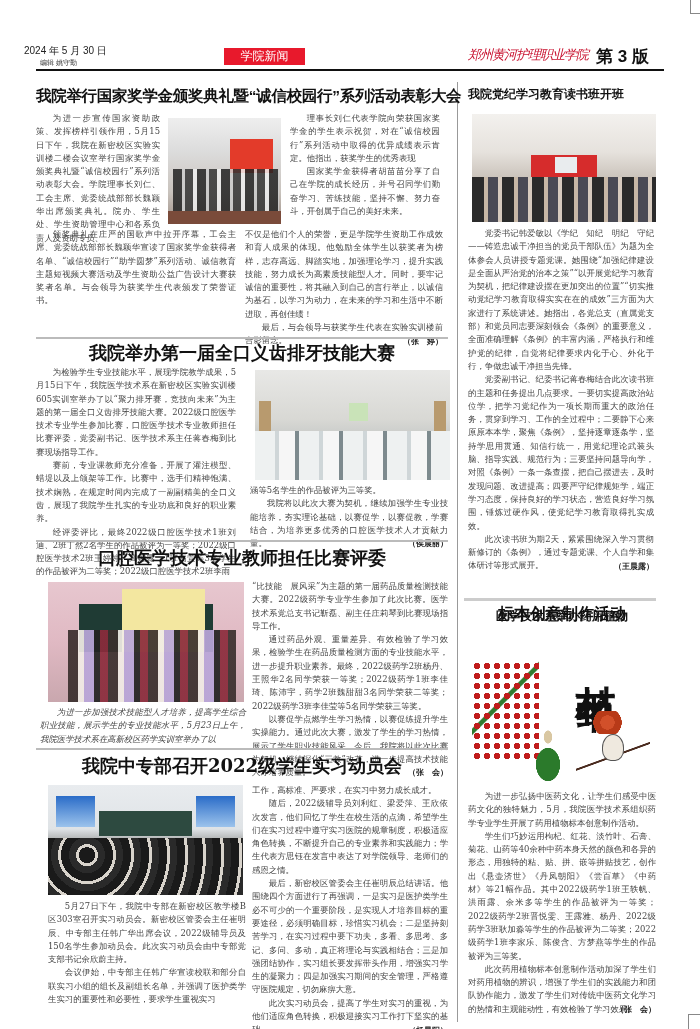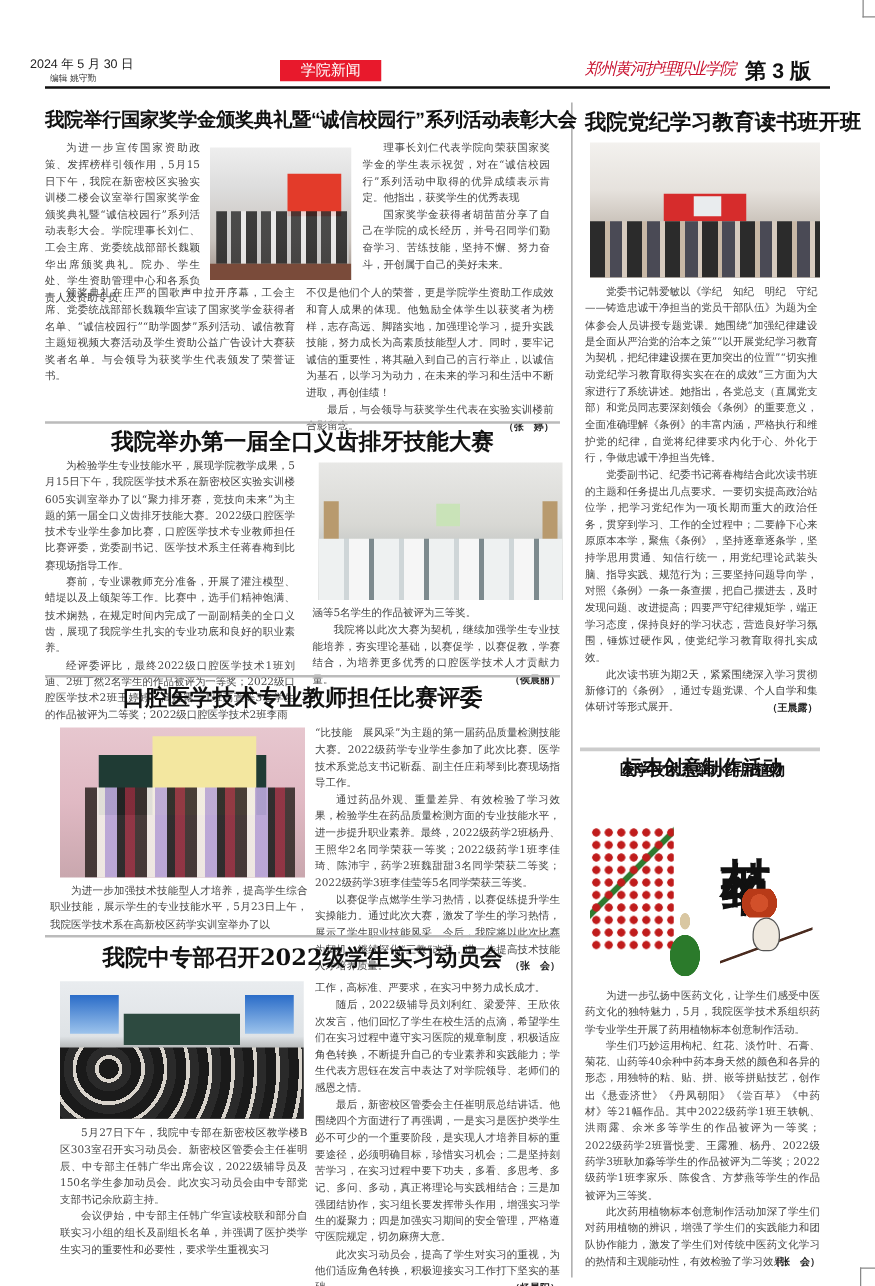--- a/index.html
+++ b/index.html
@@ -110,21 +110,21 @@
   <div class="byline" style="margin-top:-13px;font-size:8px;">（侯晨丽）</div>
 </div>
 <div class="abs hrule" style="left:36px;top:540px;width:412px;"></div>
 
 <div class="abs headline" style="left:36px;top:546px;width:412px;font-size:18px;">口腔医学技术专业教师担任比赛评委</div>
 <div class="abs photo ph4" style="left:48px;top:582px;width:196px;height:120px;">
   <div class="board"></div>
     <div class="proj"></div>
     <div class="group"></div>
 </div>
-<div class="abs body-text" style="left:40px;top:706px;width:206px;">
+<div class="abs body-text" style="left:40px;top:706px;width:206px;font-style:italic;">
   <p>为进一步加强技术技能型人才培养，提高学生综合职业技能，展示学生的专业技能水平，5月23日上午，我院医学技术系在高新校区药学实训室举办了以</p>
 </div>
 <div class="abs body-text" style="left:252px;top:580px;width:196px;">
   <p style="text-indent:0">“比技能　展风采”为主题的第一届药品质量检测技能大赛。2022级药学专业学生参加了此次比赛。医学技术系党总支书记靳磊、副主任庄莉琴到比赛现场指导工作。</p>
   <p>通过药品外观、重量差异、有效检验了学习效果，检验学生在药品质量检测方面的专业技能水平，进一步提升职业素养。最终，2022级药学2班杨丹、王照华2名同学荣获一等奖；2022级药学1班李佳琦、陈沛宇，药学2班魏甜甜3名同学荣获二等奖；2022级药学3班李佳莹等5名同学荣获三等奖。</p>
   <p>以赛促学点燃学生学习热情，以赛促练提升学生实操能力。通过此次大赛，激发了学生的学习热情，展示了学生职业技能风采。今后，我院将以此次比赛为契机，继续深化“三教”改革，进一步提高技术技能人才培养质量。</p>
   <div class="byline" style="margin-top:-13px;font-size:8px;">（张　会）</div>
 </div>
 <div class="abs hrule" style="left:36px;top:748px;width:412px;"></div>
 
@@ -140,21 +140,21 @@
   <p>会议伊始，中专部主任韩广华宣读校联和部分自联实习小组的组长及副组长名单，并强调了医护类学生实习的重要性和必要性，要求学生重视实习</p>
 </div>
 <div class="abs body-text" style="left:252px;top:784px;width:196px;">
   <p style="text-indent:0">工作，高标准、严要求，在实习中努力成长成才。</p>
   <p>随后，2022级辅导员刘利红、梁爱萍、王欣依次发言，他们回忆了学生在校生活的点滴，希望学生们在实习过程中遵守实习医院的规章制度，积极适应角色转换，不断提升自己的专业素养和实践能力；学生代表方思钰在发言中表达了对学院领导、老师们的感恩之情。</p>
   <p>最后，新密校区管委会主任崔明辰总结讲话。他围绕四个方面进行了再强调，一是实习是医护类学生必不可少的一个重要阶段，是实现人才培养目标的重要途径，必须明确目标，珍惜实习机会；二是坚持刻苦学习，在实习过程中要下功夫，多看、多思考、多记、多问、多动，真正将理论与实践相结合；三是加强团结协作，实习组长要发挥带头作用，增强实习学生的凝聚力；四是加强实习期间的安全管理，严格遵守医院规定，切勿麻痹大意。</p>
   <p>此次实习动员会，提高了学生对实习的重视，为他们适应角色转换，积极迎接实习工作打下坚实的基础。</p>
   <div class="byline" style="margin-top:-13px;font-size:8px;">（杨晨阳）</div>
 </div>
 
-<div class="abs headline" style="left:462px;top:86px;width:200px;font-size:17px;text-align:left;padding-left:6px;">我院党纪学习教育读书班开班</div>
+<div class="abs headline" style="left:462px;top:86px;width:200px;font-size:12px;text-align:left;padding-left:6px;">我院党纪学习教育读书班开班</div>
 <div class="abs photo ph2" style="left:472px;top:114px;width:184px;height:108px;">
   <div class="banner"></div>
     <div class="screen"></div>
     <div class="crowd"></div>
 </div>
 <div class="abs body-text" style="left:468px;top:227px;width:186px;">
   <p>党委书记韩爱敏以《学纪　知纪　明纪　守纪——铸造忠诚干净担当的党员干部队伍》为题为全体参会人员讲授专题党课。她围绕“加强纪律建设是全面从严治党的治本之策”“以开展党纪学习教育为契机，把纪律建设摆在更加突出的位置”“切实推动党纪学习教育取得实实在在的成效”三方面为大家进行了系统讲述。她指出，各党总支（直属党支部）和党员同志要深刻领会《条例》的重要意义，全面准确理解《条例》的丰富内涵，严格执行和维护党的纪律，自觉将纪律要求内化于心、外化于行，争做忠诚干净担当先锋。</p>
   <p>党委副书记、纪委书记蒋春梅结合此次读书班的主题和任务提出几点要求。一要切实提高政治站位学，把学习党纪作为一项长期而重大的政治任务，贯穿到学习、工作的全过程中；二要静下心来原原本本学，聚焦《条例》，坚持逐章逐条学，坚持学思用贯通、知信行统一，用党纪理论武装头脑、指导实践、规范行为；三要坚持问题导向学，对照《条例》一条一条查摆，把自己摆进去，及时发现问题、改进提高；四要严守纪律规矩学，端正学习态度，保持良好的学习状态，营造良好学习氛围，锤炼过硬作风，使党纪学习教育取得扎实成效。</p>
   <p>此次读书班为期2天，紧紧围绕深入学习贯彻新修订的《条例》，通过专题党课、个人自学和集体研讨等形式展开。</p>
   <div class="byline" style="margin-top:-13px;font-size:8px;">（王晨露）</div>

